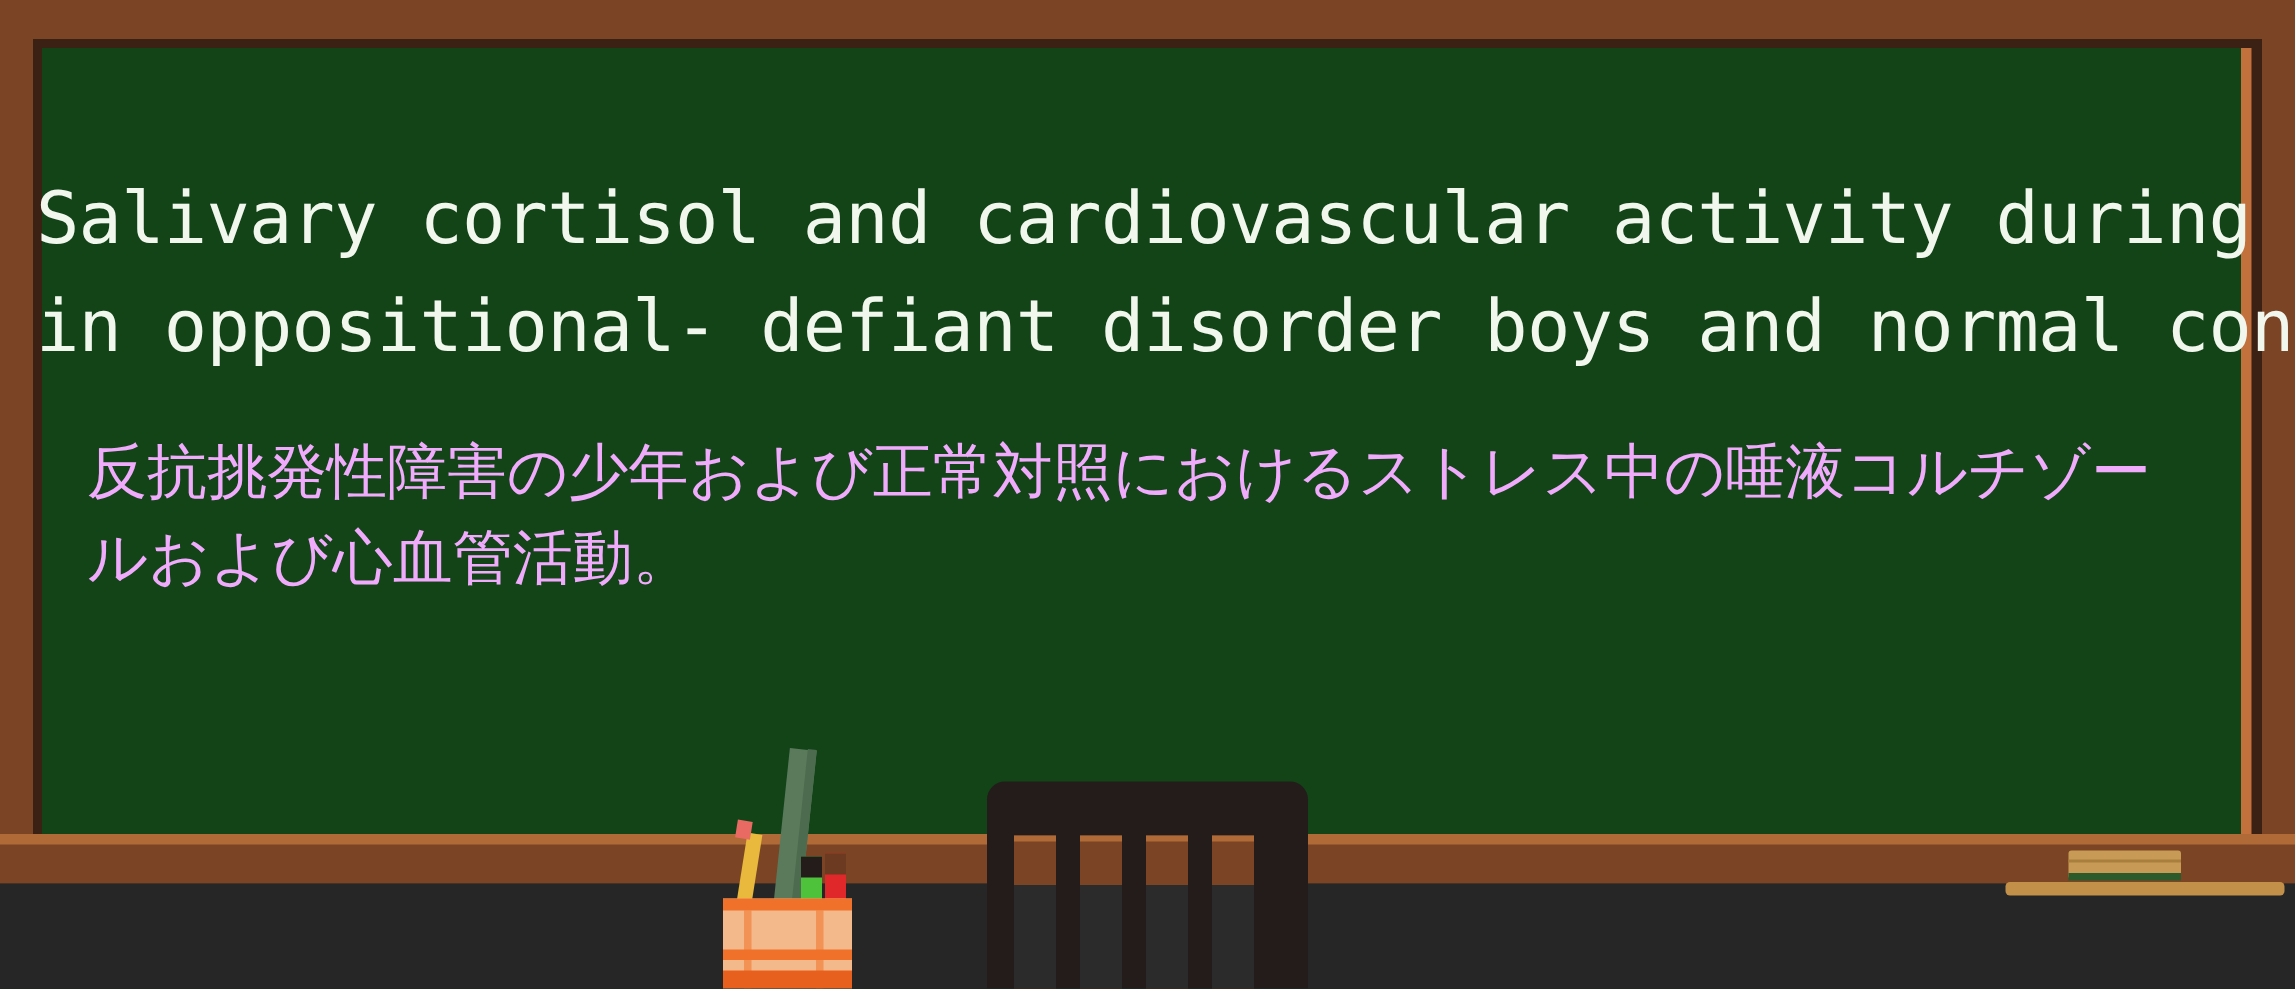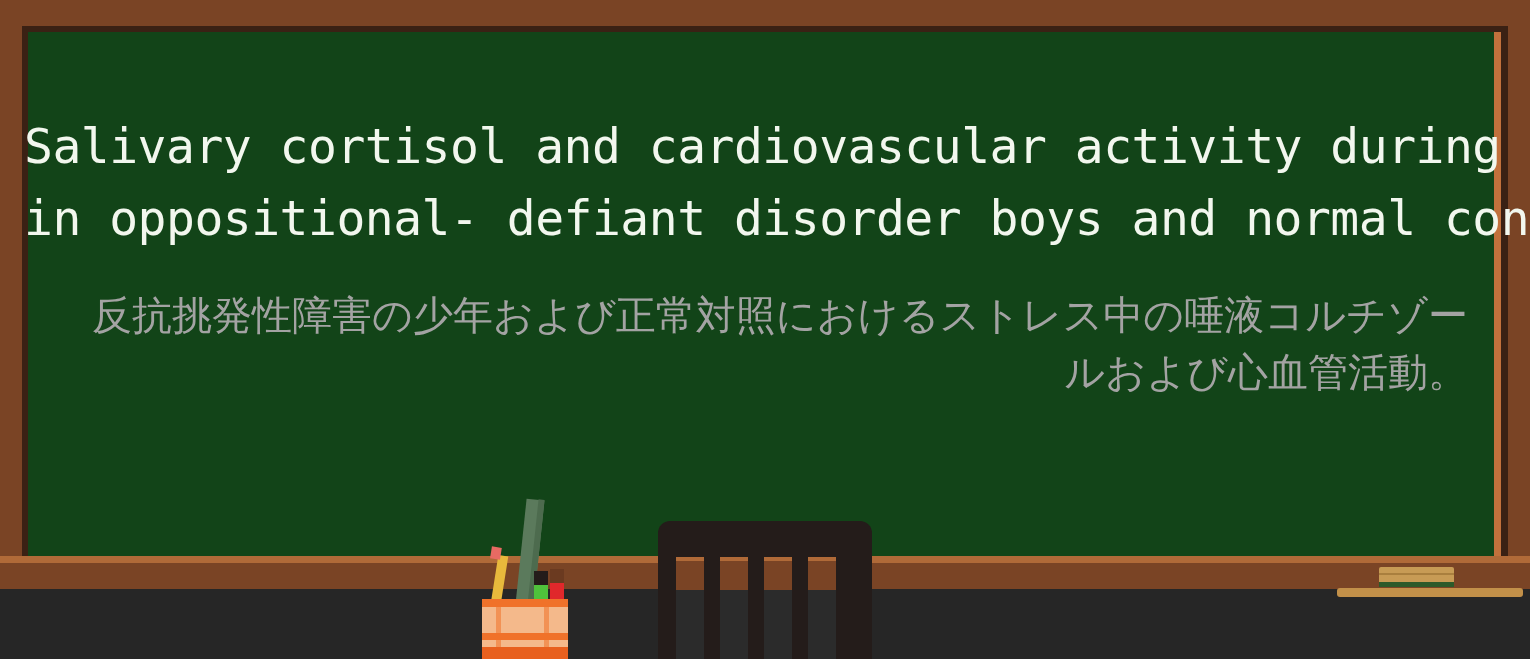--- a/index.html
+++ b/index.html
@@ -69,22 +69,22 @@
     white-space:pre;
     letter-spacing:-0.5px;
   }
   #title-ja {
     position:absolute;
     left:30px; top:255px;
     width:1410px;
     font-family:"DejaVu Sans", sans-serif;
     font-size:40px;
     line-height:57px;
-    color:#a3a3a3;
-    text-align:right;
+    color:#f0abfc;
+    text-align:left;
   }
 
   
   #ledge {
     position:absolute;
     left:0; top:556px;
     width:1530px; height:33px;
     background:#7a4425;
   }
   #ledge-top-highlight {

